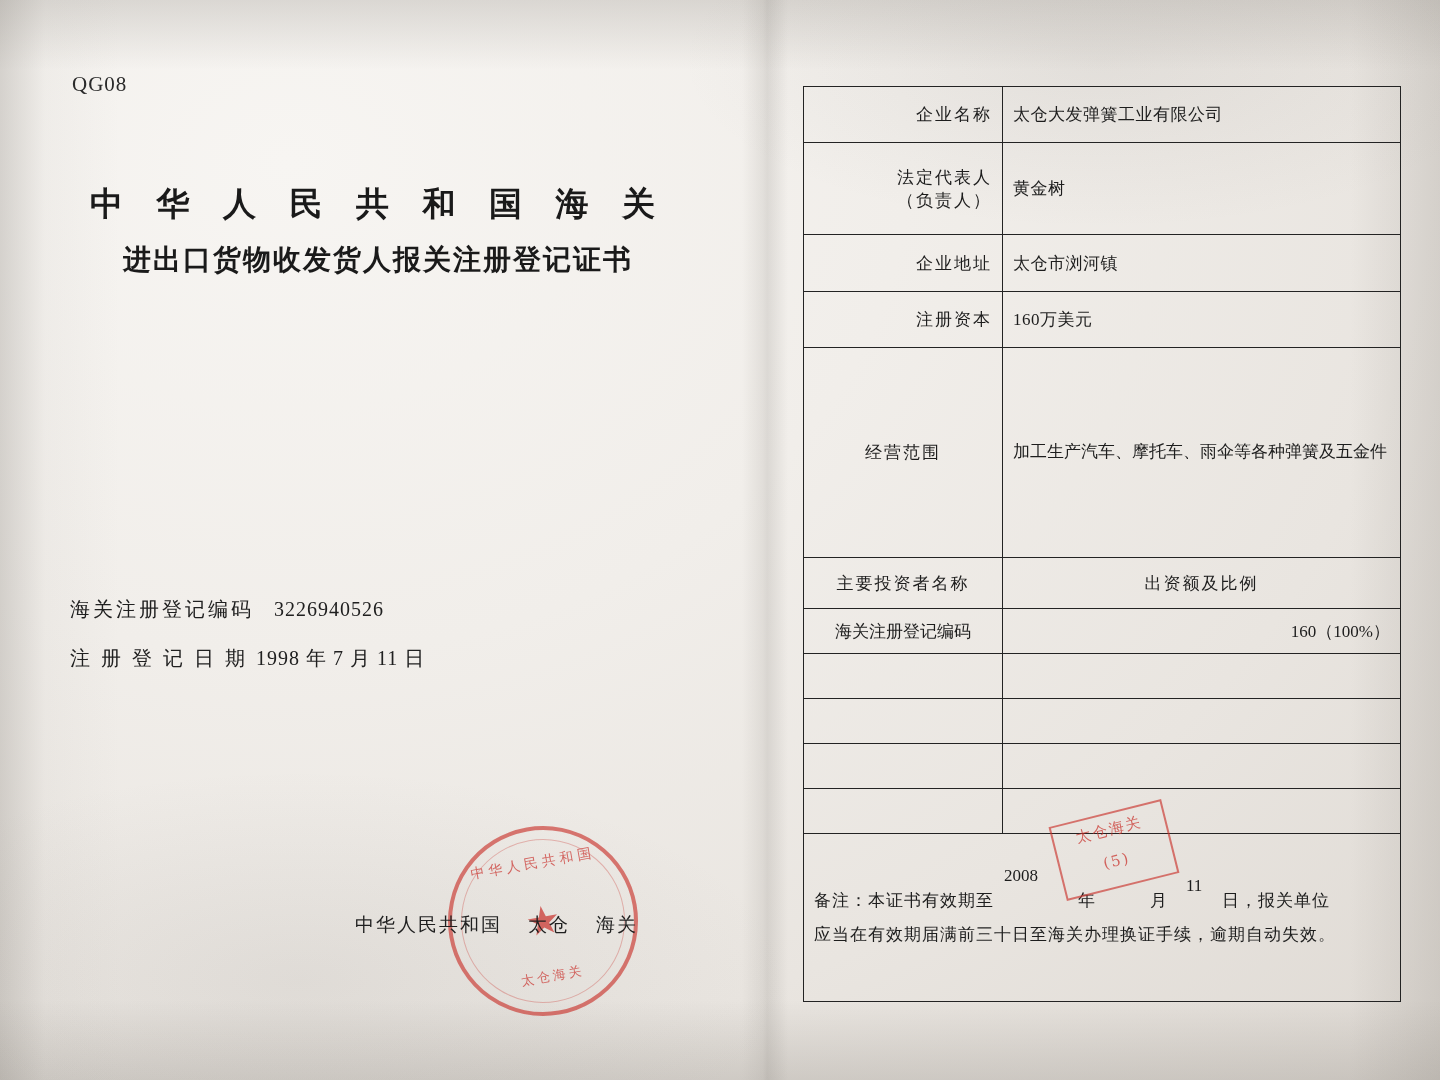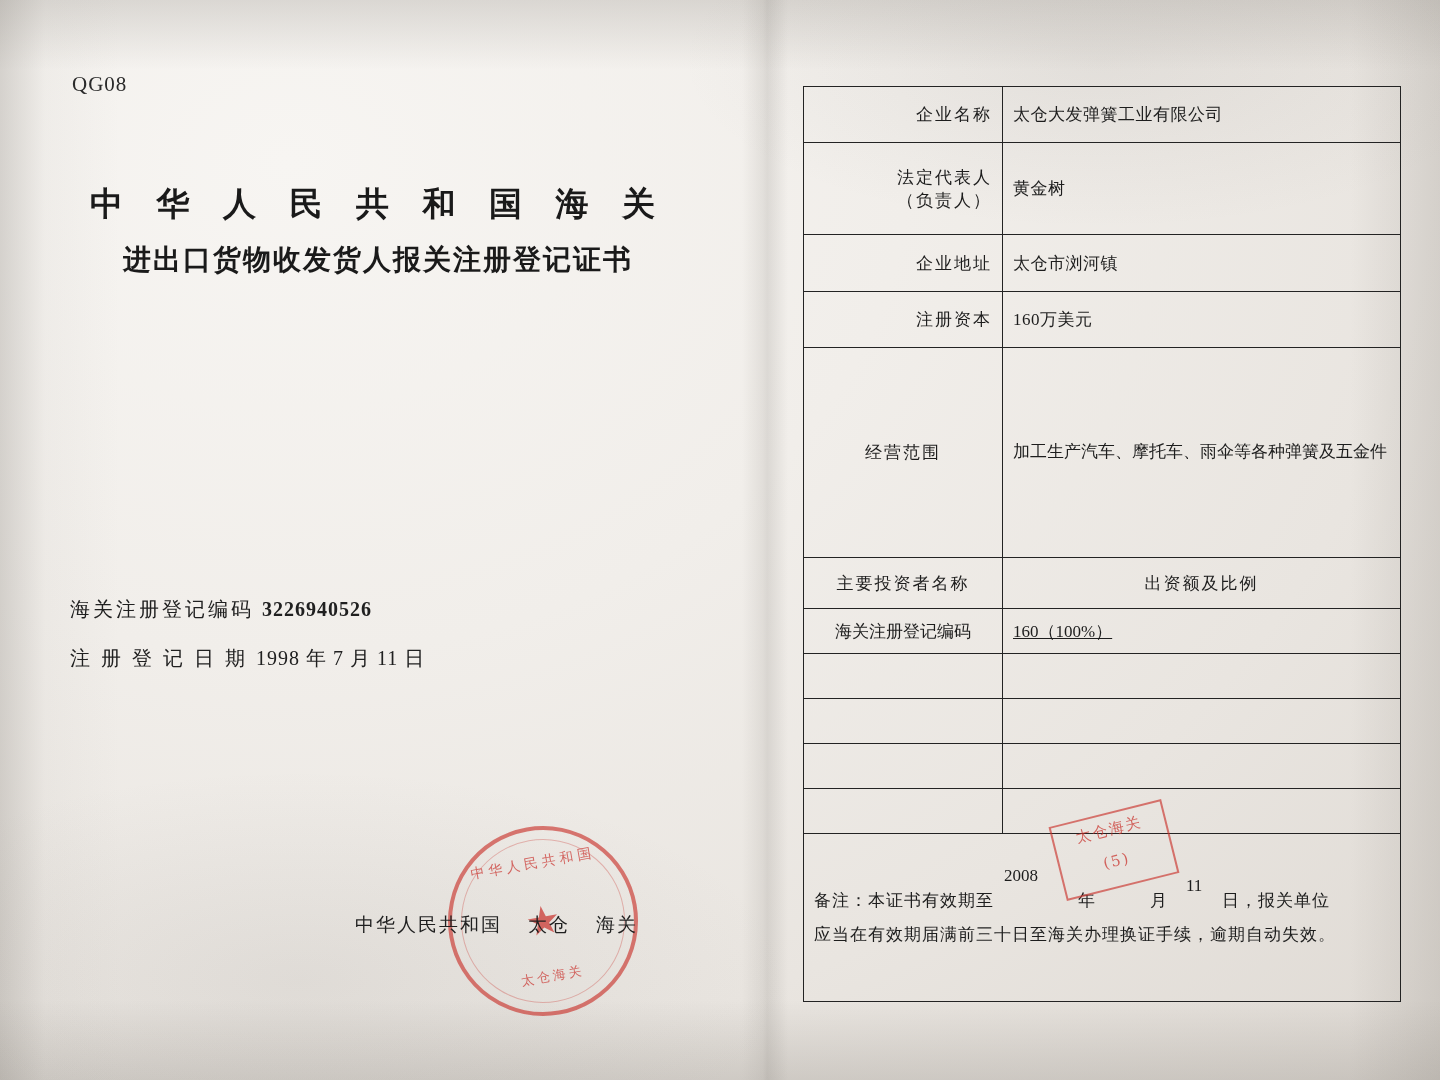--- a/index.html
+++ b/index.html
@@ -84,23 +84,23 @@
   }
   .reg-no {
     position: absolute;
     left: 70px;
     top: 596px;
     font-size: 20px;
     letter-spacing: 3px;
     color: #202020;
   }
   .reg-no b {
-    font-weight: 700;
+    font-weight: 400;
     letter-spacing: 1px;
-    margin-left: 8px;
+    margin-left: 20px;
     font-family: "Liberation Serif", serif;
   }
   .reg-date {
     position: absolute;
     left: 70px;
     top: 645px;
     font-size: 20px;
     letter-spacing: 3px;
     color: #202020;
   }
@@ -205,24 +205,23 @@
     letter-spacing: 2px;
     font-size: 17px;
     height: 38px;
   }
   td.inv-name {
     text-align: center;
     font-size: 16px;
     height: 32px;
   }
   td.inv-amount {
-    text-align: left;
+    text-align: right;
     font-size: 16px;
     width: 232px;
-    text-decoration: underline;
   }
   td.empty { height: 32px; }
   td.remark {
     vertical-align: top;
     padding: 16px 14px 10px 14px;
     line-height: 2.0;
     font-size: 18px;
     letter-spacing: 1px;
   }
   .remark-line2 { display:block; }

